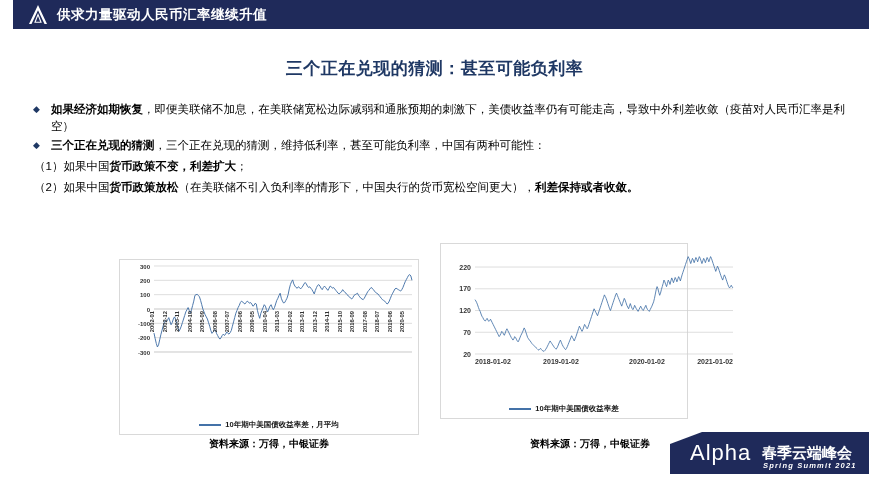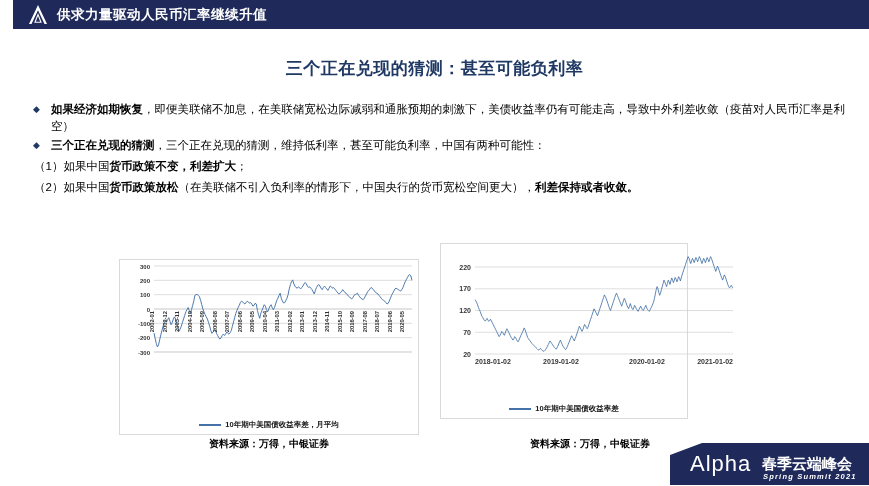--- a/index.html
+++ b/index.html
@@ -56,21 +56,21 @@
     margin-right:4px;vertical-align:middle;
   }
   .legend-label{font-size:7.5px;color:#1a1a1a;font-weight:bold;}
   .src-note{
     position:absolute;font-size:10px;color:#000;font-weight:bold;
     text-align:center;width:300px;
   }
   #src-left{left:119px;top:437px;}
   #src-right{left:440px;top:437px;}
   
-  #corner-logo{position:absolute;right:0;bottom:1px;width:199px;height:48px;text-align:center;}
+  #corner-logo{position:absolute;right:0;bottom:12px;width:199px;height:48px;text-align:center;}
   #corner-logo svg{display:block;}
   .alpha-word{fill:#ffffff;}
 </style>
 </head>
 <body>
 
 <div id="header-bar">
   <svg id="header-logo" viewBox="0 0 22 21">
     <path d="M11 1 L20 20 L17.5 20 L11 6.2 L4.5 20 L2 20 Z" fill="#ffffff"></path>
     <path d="M11 10.5 L14 18.2 L8 18.2 Z" fill="none" stroke="#ffffff" stroke-width="1.1"></path>

